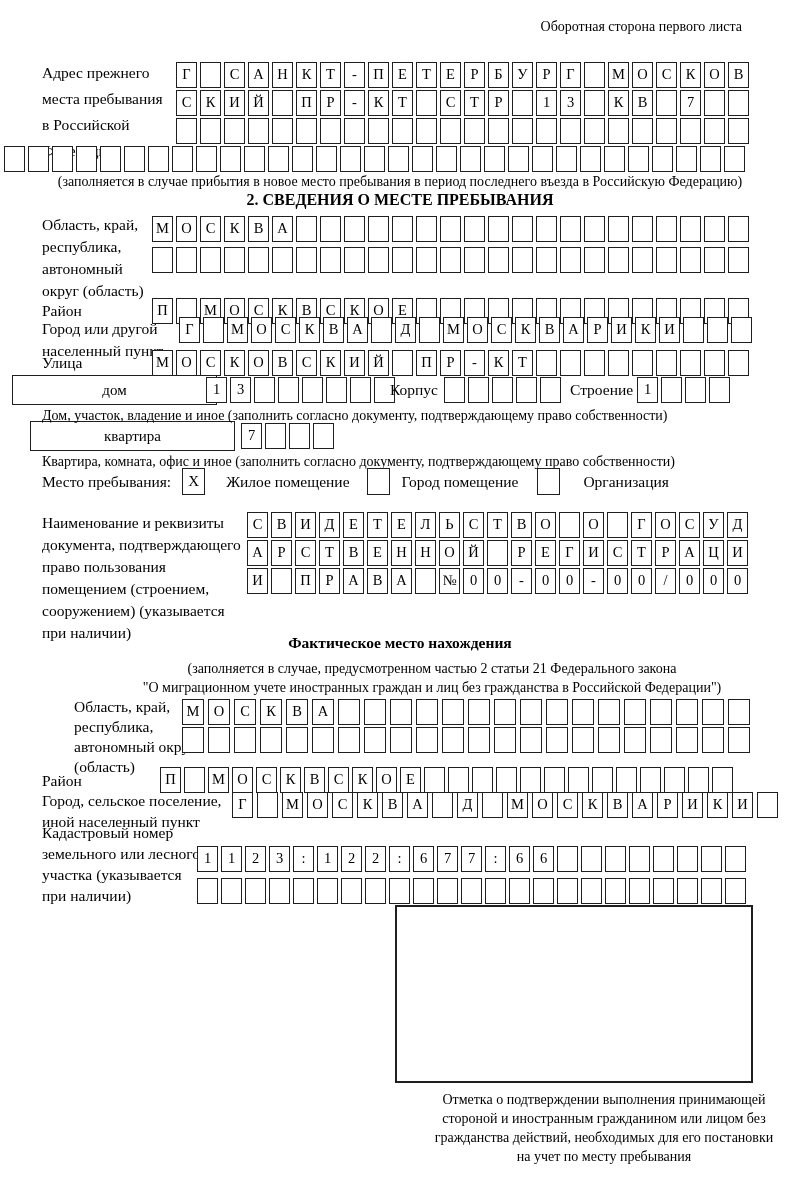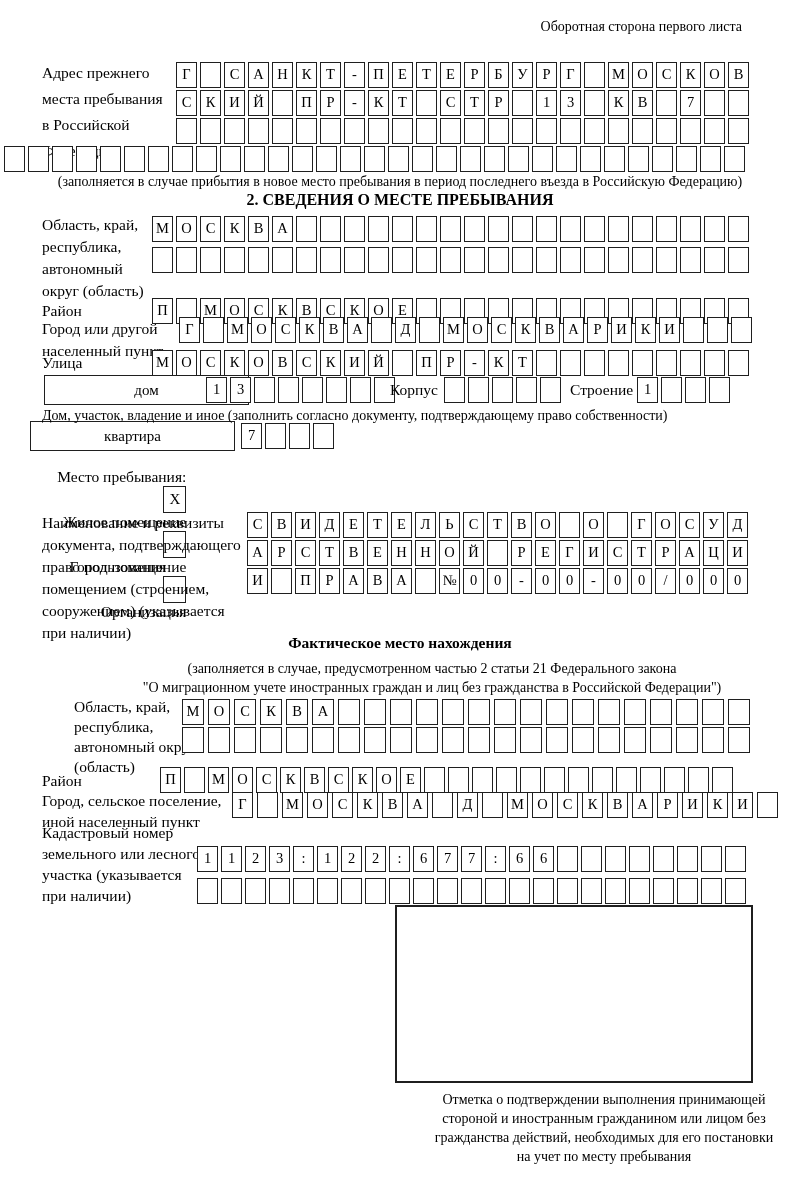--- a/index.html
+++ b/index.html
@@ -16,21 +16,21 @@
   .title{font-weight:bold;font-size:16px;}
   .cells{display:flex;}
   .cell{box-sizing:border-box;flex:none;width:21px;height:26px;border:1.6px solid #1f1f1f;
         margin-right:3px;font-size:14.5px;text-align:center;line-height:23px;background:#fff;}
   .cells.wide .cell{width:22px;margin-right:4px;}
   .cells.w25 .cell{margin-right:4px;}
   .chk{box-sizing:border-box;display:inline-block;flex:none;width:23px;height:27px;
        border:1.6px solid #1f1f1f;text-align:center;line-height:25px;font-size:15px;background:#fff;}
   .widebox{box-sizing:border-box;border:1.8px solid #1f1f1f;height:30px;display:flex;
            align-items:center;justify-content:center;font-size:15px;background:#fff;}
-  .stayrow{display:flex;align-items:flex-end;font-size:15.5px;flex-direction:column;}
+  .stayrow{display:flex;align-items:center;font-size:15.5px;}
   .stamp{box-sizing:border-box;border:2px solid #1f1f1f;background:#fff;}
 </style>
 </head>
 <body>
 
 <div class="page">
 
   <div class="abs note right" style="top:17px;left:0;width:742px">Оборотная сторона первого листа</div>
 
   <div class="abs lbl lh26" style="top:60px;left:42px">Адрес прежнего
@@ -291,21 +291,21 @@
       <span class="cell"></span>
       <span class="cell"></span>
       <span class="cell"></span>
       <span class="cell"></span>
       <span class="cell"></span>
       <span class="cell"></span>
       <span class="cell"></span>
       <span class="cell"></span>
     </div>
 
-  <div class="abs widebox" style="top:375px;left:44px;width:205px">дом</div>
+  <div class="abs widebox" style="top:375px;left:12px;width:205px">дом</div>
   <div class="abs cells" style="top:377px;left:206px">
       <span class="cell">1</span>
       <span class="cell">3</span>
       <span class="cell"></span>
       <span class="cell"></span>
       <span class="cell"></span>
       <span class="cell"></span>
       <span class="cell"></span>
       <span class="cell"></span>
     </div>
@@ -326,20 +326,21 @@
     </div>
   <div class="abs widebox" style="top:421px;left:30px;width:205px">квартира</div>
 
   <div class="abs note" style="top:406px;left:42px;width:730px">Дом, участок, владение и иное (заполнить согласно документу, подтверждающему право собственности)</div>
   <div class="abs cells" style="top:423px;left:241px">
       <span class="cell">7</span>
       <span class="cell"></span>
       <span class="cell"></span>
       <span class="cell"></span>
     </div>
+  <div class="abs note" style="top:452px;left:42px;width:730px">Квартира, комната, офис и иное (заполнить согласно документу, подтверждающему право собственности)</div>
 
   <div class="abs stayrow" style="top:468px;left:42px">
     <span>Место пребывания:</span>
     <span class="chk" style="margin-left:11px">X</span>
     <span style="margin-left:21px">Жилое помещение</span>
     <span class="chk" style="margin-left:17px"></span>
     <span style="margin-left:12px">Город помещение</span>
     <span class="chk" style="margin-left:19px"></span>
     <span style="margin-left:23px">Организация</span>
   </div>

